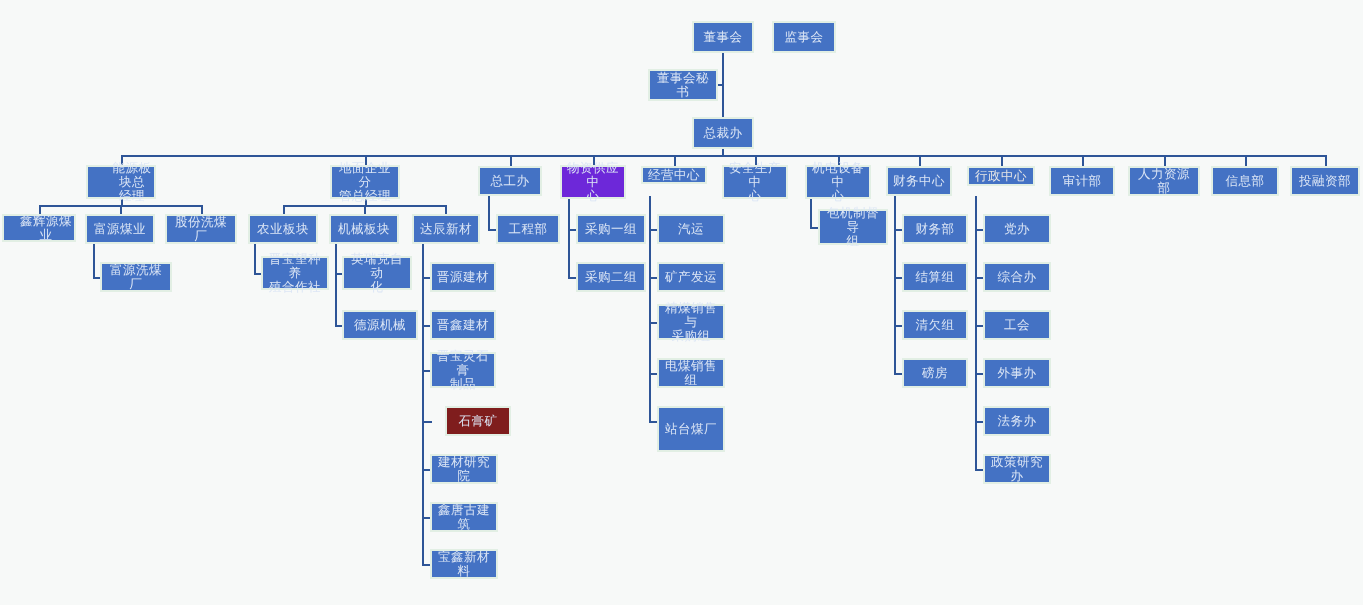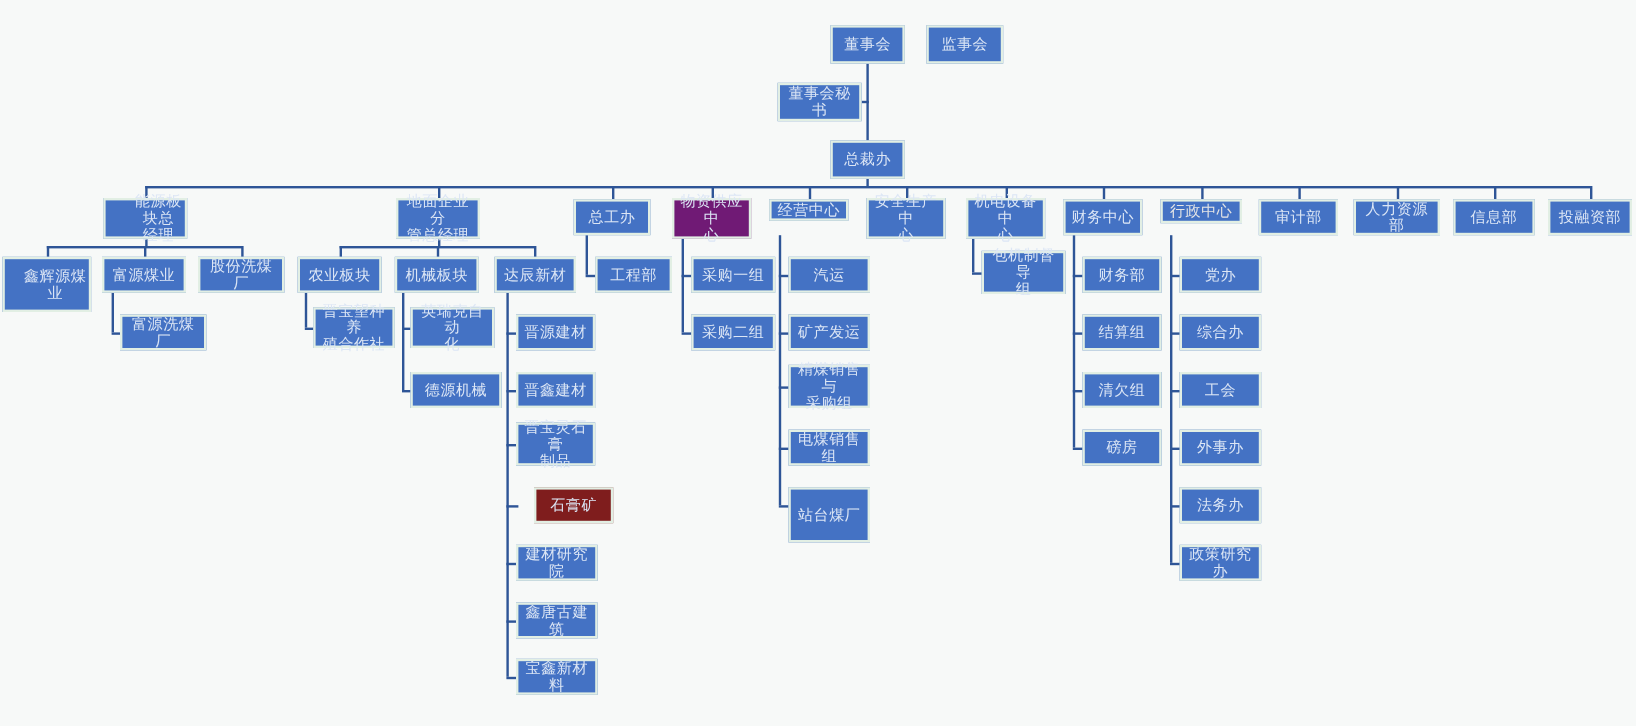--- a/index.html
+++ b/index.html
@@ -119,34 +119,34 @@
     <div class="conn h" style="left: 975px; top: 469px; background: rgb(46, 85, 151); width: 10px;"></div>
     <div class="node" style="left: 692px; top: 21px; width: 62px; height: 32px; background: rgb(68, 114, 196); border-color: rgb(226, 239, 228); color: rgb(220, 230, 245);">董事会</div>
     <div class="node" style="left: 772px; top: 21px; width: 64px; height: 32px; background: rgb(68, 114, 196); border-color: rgb(226, 239, 228); color: rgb(220, 230, 245);">监事会</div>
     <div class="node" style="left: 648px; top: 69px; width: 70px; height: 32px; background: rgb(68, 114, 196); border-color: rgb(226, 239, 228); color: rgb(220, 230, 245);">董事会秘书</div>
     <div class="node" style="left: 692px; top: 117px; width: 62px; height: 32px; background: rgb(68, 114, 196); border-color: rgb(226, 239, 228); color: rgb(220, 230, 245);">总裁办</div>
     <div class="node" style="left: 86px; top: 165px; width: 70px; height: 34px; background: rgb(68, 114, 196); border-color: rgb(226, 239, 228); color: rgb(220, 230, 245); padding-left: 24px;">能源板块总
 经理</div>
     <div class="node" style="left: 330px; top: 165px; width: 70px; height: 34px; background: rgb(68, 114, 196); border-color: rgb(226, 239, 228); color: rgb(220, 230, 245);">地面企业分
 管总经理</div>
     <div class="node" style="left: 478px; top: 166px; width: 64px; height: 30px; background: rgb(68, 114, 196); border-color: rgb(226, 239, 228); color: rgb(220, 230, 245);">总工办</div>
-    <div class="node" style="left: 560px; top: 165px; width: 66px; height: 34px; background: #701a75; border-color: rgb(226, 239, 228); color: rgb(220, 230, 245);">物资供应中
+    <div class="node" style="left: 560px; top: 165px; width: 66px; height: 34px; background: #6d28d9; border-color: rgb(226, 239, 228); color: rgb(220, 230, 245);">物资供应中
 心</div>
     <div class="node" style="left: 641px; top: 166px; width: 66px; height: 18px; background: rgb(68, 114, 196); border-color: rgb(226, 239, 228); color: rgb(220, 230, 245);">经营中心</div>
     <div class="node" style="left: 722px; top: 165px; width: 66px; height: 34px; background: rgb(68, 114, 196); border-color: rgb(226, 239, 228); color: rgb(220, 230, 245);">安全生产中
 心</div>
     <div class="node" style="left: 805px; top: 165px; width: 66px; height: 34px; background: rgb(68, 114, 196); border-color: rgb(226, 239, 228); color: rgb(220, 230, 245);">机电设备中
 心</div>
     <div class="node" style="left: 886px; top: 166px; width: 66px; height: 30px; background: rgb(68, 114, 196); border-color: rgb(226, 239, 228); color: rgb(220, 230, 245);">财务中心</div>
     <div class="node" style="left: 967px; top: 166px; width: 68px; height: 20px; background: rgb(68, 114, 196); border-color: rgb(226, 239, 228); color: #e5e5e5;">行政中心</div>
     <div class="node" style="left: 1049px; top: 166px; width: 66px; height: 30px; background: rgb(68, 114, 196); border-color: rgb(226, 239, 228); color: rgb(220, 230, 245);">审计部</div>
     <div class="node" style="left: 1128px; top: 166px; width: 72px; height: 30px; background: rgb(68, 114, 196); border-color: rgb(226, 239, 228); color: rgb(220, 230, 245);">人力资源部</div>
     <div class="node" style="left: 1211px; top: 166px; width: 68px; height: 30px; background: rgb(68, 114, 196); border-color: rgb(226, 239, 228); color: rgb(220, 230, 245);">信息部</div>
     <div class="node" style="left: 1290px; top: 166px; width: 70px; height: 30px; background: rgb(68, 114, 196); border-color: rgb(226, 239, 228); color: rgb(220, 230, 245);">投融资部</div>
-    <div class="node" style="left: 2px; top: 214px; width: 74px; height: 46px; background: rgb(68, 114, 196); border-color: rgb(226, 239, 228); color: rgb(220, 230, 245); padding-left: 16px;">鑫辉源煤业</div>
+    <div class="node" style="left: 2px; top: 214px; width: 74px; height: 28px; background: rgb(68, 114, 196); border-color: rgb(226, 239, 228); color: rgb(220, 230, 245); padding-left: 16px;">鑫辉源煤业</div>
     <div class="node" style="left: 85px; top: 214px; width: 70px; height: 30px; background: rgb(68, 114, 196); border-color: rgb(226, 239, 228); color: rgb(220, 230, 245);">富源煤业</div>
     <div class="node" style="left: 165px; top: 214px; width: 72px; height: 30px; background: rgb(68, 114, 196); border-color: rgb(226, 239, 228); color: rgb(220, 230, 245);">股份洗煤厂</div>
     <div class="node" style="left: 100px; top: 262px; width: 72px; height: 30px; background: rgb(68, 114, 196); border-color: rgb(226, 239, 228); color: rgb(220, 230, 245);">富源洗煤厂</div>
     <div class="node" style="left: 248px; top: 214px; width: 70px; height: 30px; background: rgb(68, 114, 196); border-color: rgb(226, 239, 228); color: rgb(220, 230, 245);">农业板块</div>
     <div class="node" style="left: 329px; top: 214px; width: 70px; height: 30px; background: rgb(68, 114, 196); border-color: rgb(226, 239, 228); color: rgb(220, 230, 245);">机械板块</div>
     <div class="node" style="left: 412px; top: 214px; width: 68px; height: 30px; background: rgb(68, 114, 196); border-color: rgb(226, 239, 228); color: rgb(220, 230, 245);">达辰新材</div>
     <div class="node" style="left: 261px; top: 256px; width: 68px; height: 34px; background: rgb(68, 114, 196); border-color: rgb(226, 239, 228); color: rgb(220, 230, 245);">晋宝望种养
 殖合作社</div>
     <div class="node" style="left: 342px; top: 256px; width: 70px; height: 34px; background: rgb(68, 114, 196); border-color: rgb(226, 239, 228); color: rgb(220, 230, 245);">英瑞克自动
 化</div>

